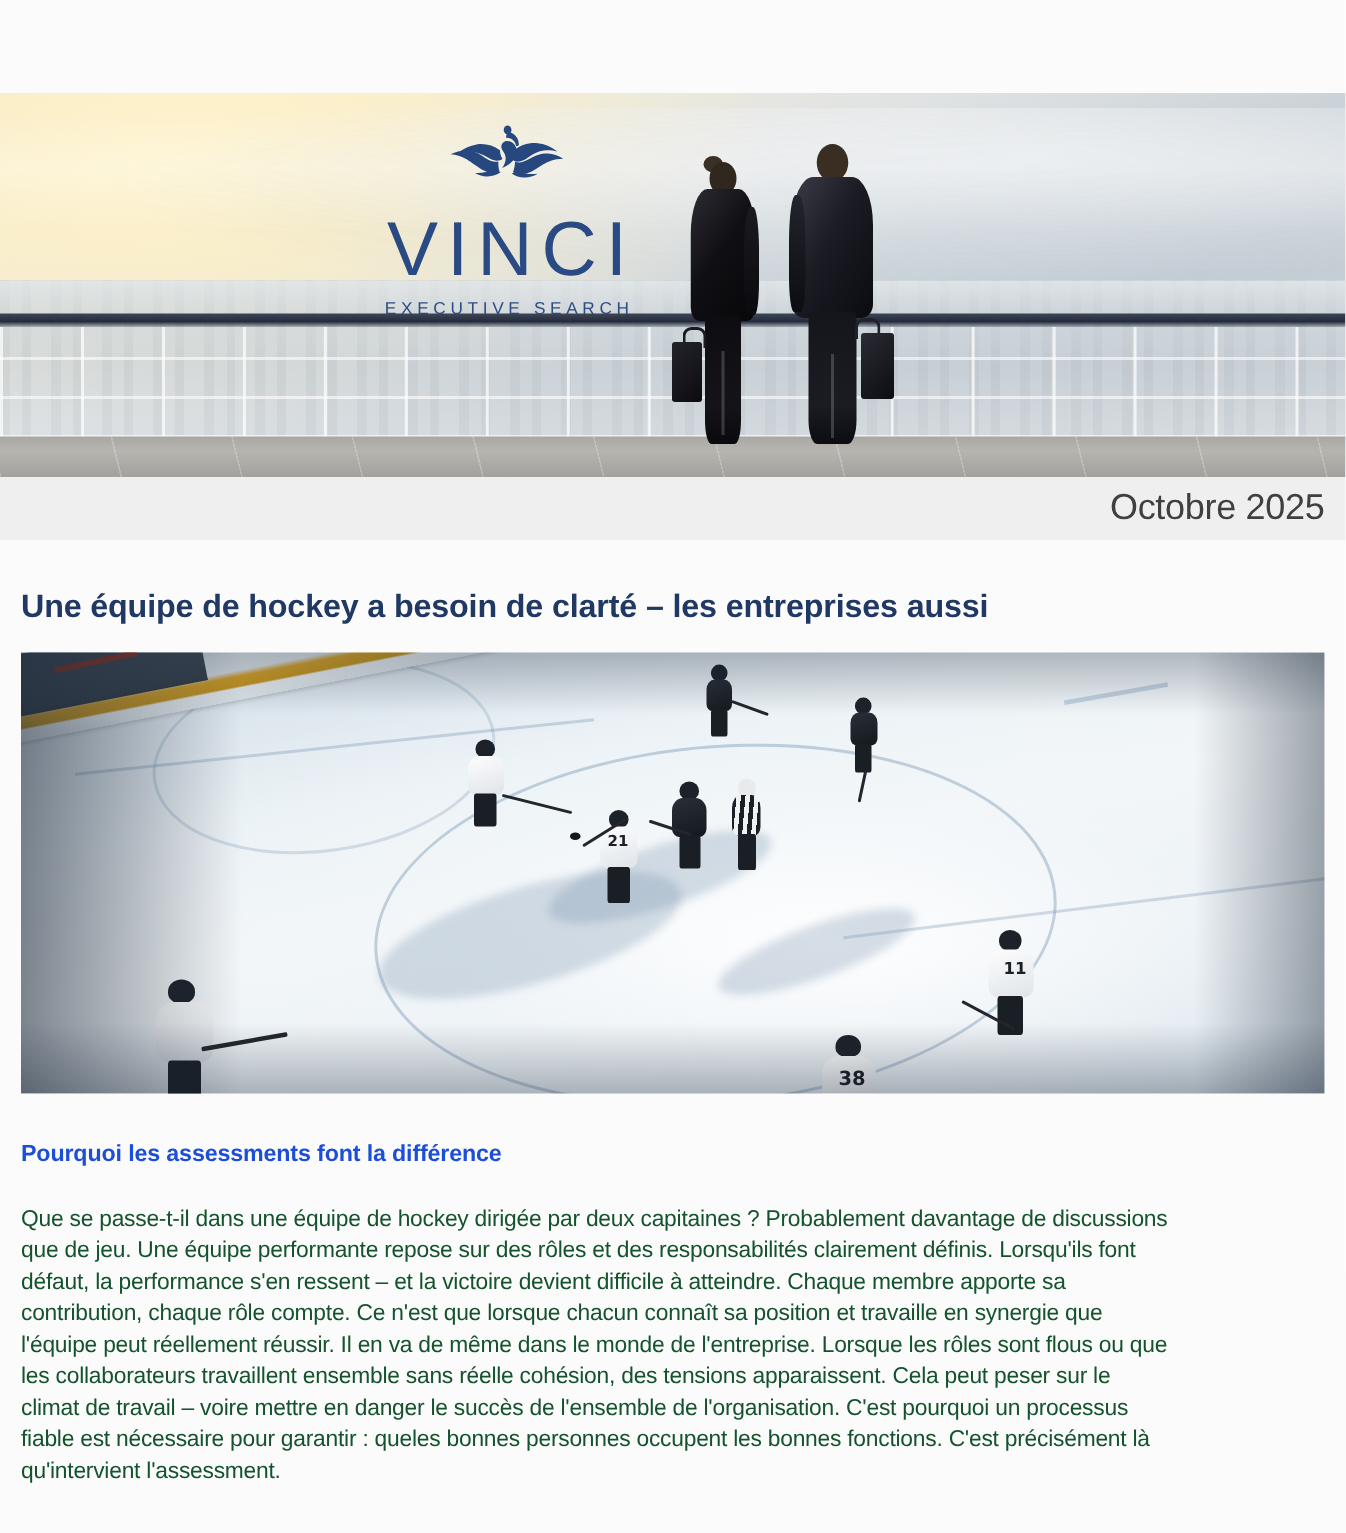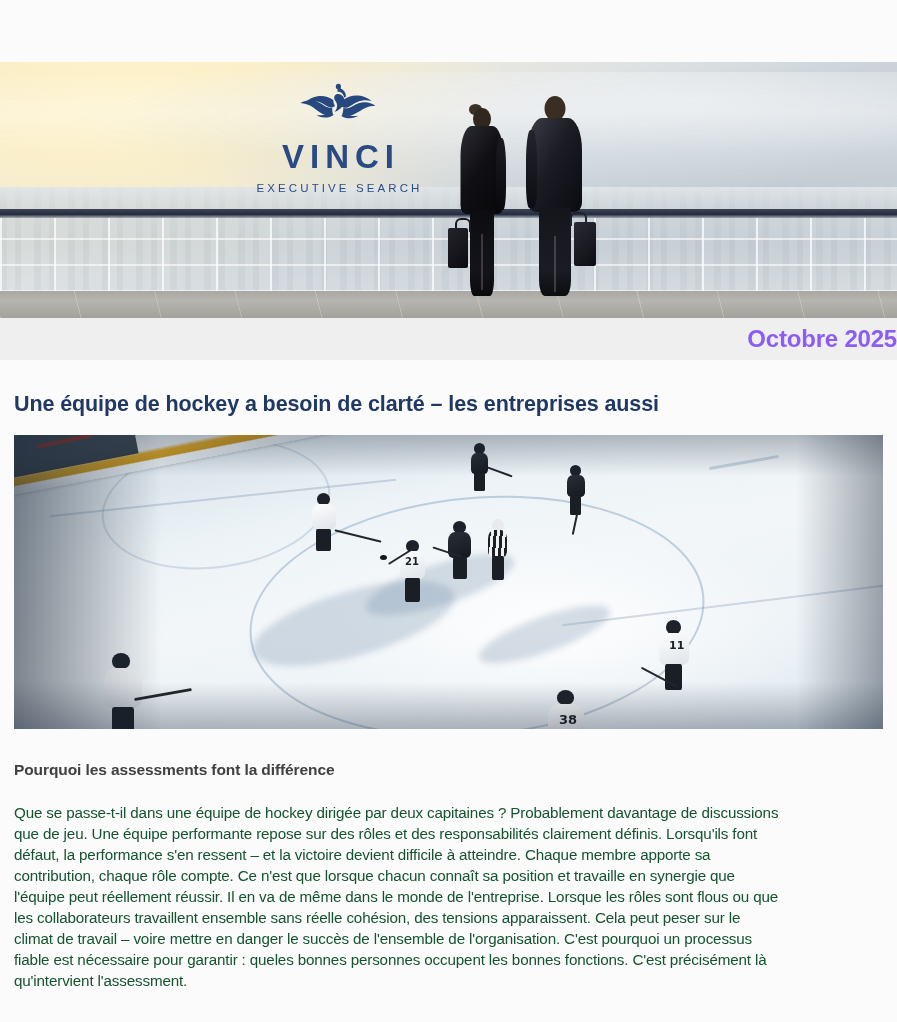--- a/index.html
+++ b/index.html
@@ -210,25 +210,25 @@
   
   .logo {
     position: absolute;
     left: 233px; top: 16px;
     width: 210px;
     text-align: center;
     color: #1f3c6e;
   }
   .logo-bird { display: block; margin: 0 auto 8px; }
   .logo-word {
-    font-size: 33px;
+    font-size: 51px;
     letter-spacing: 6px;
     line-height: 1;
     color: #2a4a83;
-    font-weight: 700;
+    font-weight: 400;
     text-indent: 6px;
   }
   .logo-sub {
     margin-top: 9px;
     font-size: 11.5px;
     letter-spacing: 3.1px;
     color: #2d4c84;
     text-indent: 3px;
     font-weight: 400;
   }
@@ -238,23 +238,24 @@
     position: absolute;
     left: 0; top: 318px;
     width: 897px;
     height: 42px;
     background: #efefef;
     display: flex;
     align-items: center;
     justify-content: flex-end;
   }
   .datestrip-text {
-    color: #8b5cf6;
+    color: #404040;
     font-size: 24px;
-    font-weight: bold;
+    font-weight: normal;
+    padding-right: 14px;
     letter-spacing: -0.2px;
     white-space: nowrap;
   }
 
   
   .content {
     position: absolute;
     left: 0; top: 360px;
     width: 796px;
     height: 662px;
@@ -401,21 +402,21 @@
     width: 7px; height: 5px;
     background: #14171c;
     border-radius: 50%;
   }
 
   
   .section-title {
     margin: 32px 0 0 0;
     font-size: 15.5px;
     font-weight: bold;
-    color: #404040;
+    color: #1d4ed8;
     letter-spacing: -0.1px;
   }
   .body-copy {
     margin: 23px 0 0 0;
     font-size: 15.2px;
     line-height: 21px;
     color: #14532d;
     letter-spacing: -0.15px;
     max-width: 872px;
   }

